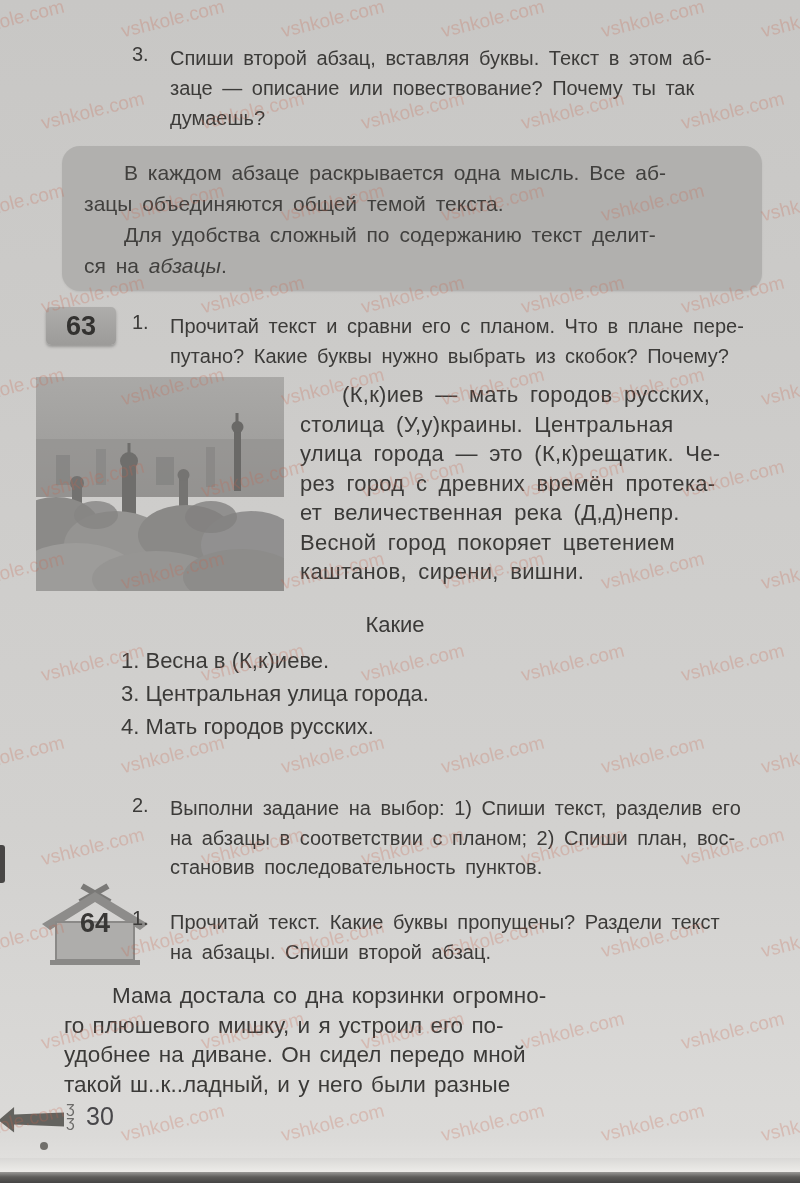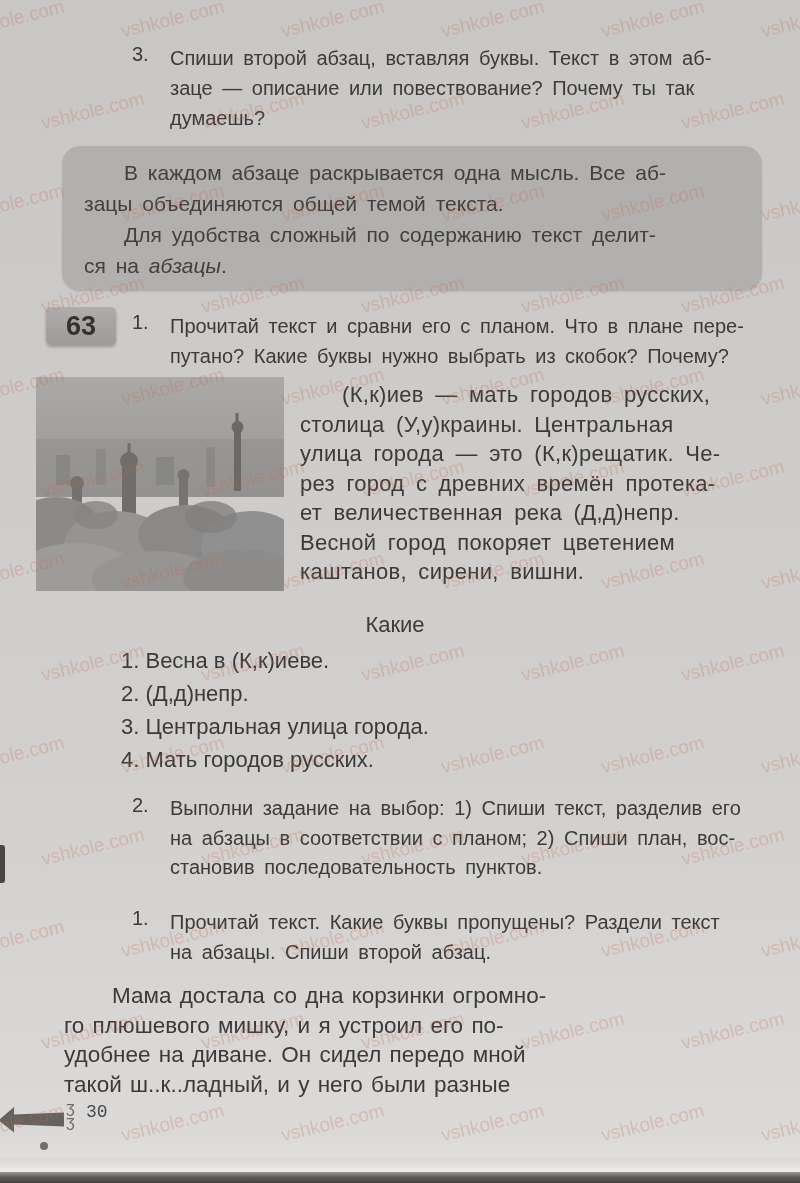--- a/index.html
+++ b/index.html
@@ -68,21 +68,21 @@
   }
 
   .pencil{
     position:absolute;left:0;top:1104px;width:64px;height:30px;background:#64635f;
     clip-path:polygon(0 50%,22% 10%,22% 35%,100% 28%,100% 75%,22% 68%,22% 95%,0 58%);
   }
   .ornament{
     position:absolute;left:66px;top:1101px;font-size:16px;line-height:14px;
     color:#6b6a68;white-space:pre-line;text-align:center;
   }
-  .pagenum{position:absolute;left:86px;top:1102px;font-size:18px;color:#48474a;font-family:Liberation Mono, monospace;}
+  .pagenum{position:absolute;left:86px;top:1102px;font-size:25px;color:#48474a;}
   .dot{position:absolute;left:40px;top:1142px;width:8px;height:8px;border-radius:50%;background:#55544f;opacity:.8;}
 
   .edge-mark{position:absolute;left:0;top:845px;width:5px;height:38px;background:#2f2e2d;border-radius:0 3px 3px 0;opacity:.85;}
   .strip-light{position:absolute;left:0;top:1158px;width:800px;height:14px;background:linear-gradient(180deg,#d9d8d6,#edece9);}
   .strip-dark{position:absolute;left:0;top:1172px;width:800px;height:11px;background:linear-gradient(180deg,#9a9997 0%,#5e5d5b 45%,#454443 100%);}
 </style>
 </head>
 <body>
 
 <div class="page">
@@ -147,30 +147,39 @@
 столица (У,у)краины. Центральная
 улица города — это (К,к)рещатик. Че-
 рез город с древних времён протека-
 ет величественная река (Д,д)непр.
 Весной город покоряет цветением
 каштанов, сирени, вишни.</div>
 
     <div class="plan">
       <div class="plan-title">Какие</div>
       <div class="plan-item">1. Весна в (К,к)иеве.</div>
-      <div class="plan-item">2. (Д,д)непр.</div>
       <div class="plan-item">3. Центральная улица города.</div>
       <div class="plan-item">4. Мать городов русских.</div>
     </div>
 
     <div class="num" style="left:132px;top:794px;">2.</div>
     <div class="instr" style="left:170px;top:794px;width:605px;line-height:29.5px;">Выполни задание на выбор: 1) Спиши текст, разделив его
 на абзацы в соответствии с планом; 2) Спиши план, вос-
 становив последовательность пунктов.</div>
 
+    <div class="house">
+      <svg width="122" height="84" viewBox="0 0 122 84">
+        <line x1="48" y1="4" x2="76" y2="20" stroke="#7a7977" stroke-width="6"></line>
+        <line x1="74" y1="4" x2="46" y2="20" stroke="#7a7977" stroke-width="6"></line>
+        <polygon points="8,42 61,10 114,42 106,48 61,20 16,48" fill="#8d8c8a"></polygon>
+        <rect x="22" y="40" width="78" height="38" fill="#aeadab" stroke="#8a8987" stroke-width="2"></rect>
+        <rect x="16" y="78" width="90" height="5" fill="#8a8987"></rect>
+      </svg>
+      <div class="house-num">64</div>
+    </div>
     <div class="num" style="left:132px;top:907px;">1.</div>
     <div class="instr" style="left:170px;top:907px;width:600px;">Прочитай текст. Какие буквы пропущены? Раздели текст
 на абзацы. Спиши второй абзац.</div>
 
     <div class="passage64">Мама достала со дна корзинки огромно-
 го плюшевого мишку, и я устроил его по-
 удобнее на диване. Он сидел передо мной
 такой ш..к..ладный, и у него были разные</div>
 
 

